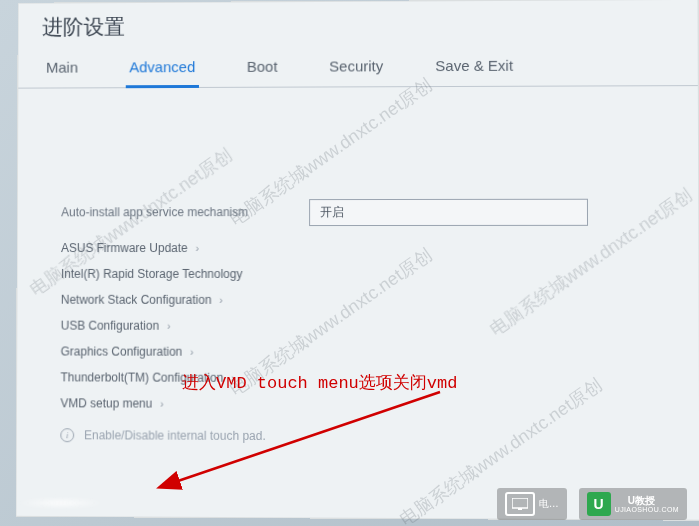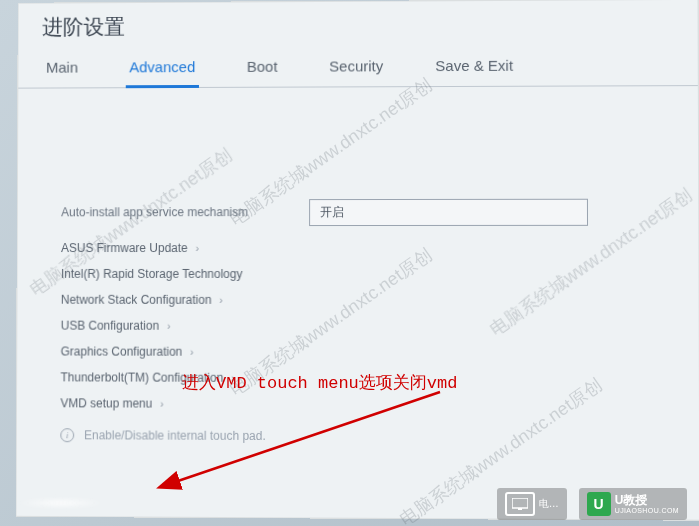--- a/index.html
+++ b/index.html
@@ -184,22 +184,23 @@
   color: #fff;
   font-size: 14px;
   font-weight: bold;
 }
 .logo-text {
   display: flex;
   flex-direction: column;
   line-height: 1.1;
 }
 .logo-text-main {
-  font-size: 12px;
+  font-size: 10px;
   font-weight: bold;
+  margin-left: 13px;
 }
 .logo-text-sub {
   font-size: 7px;
   letter-spacing: 0.4px;
 }
 .glare {
   position: absolute;
   left: 16px;
   bottom: 18px;
   width: 90px;

